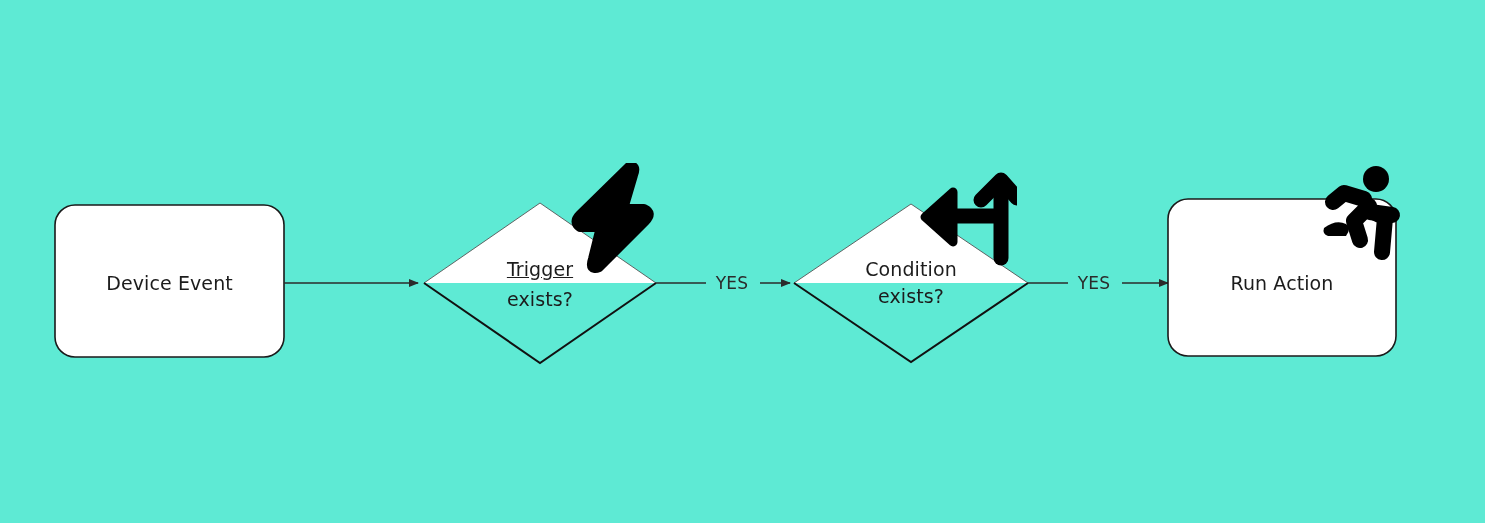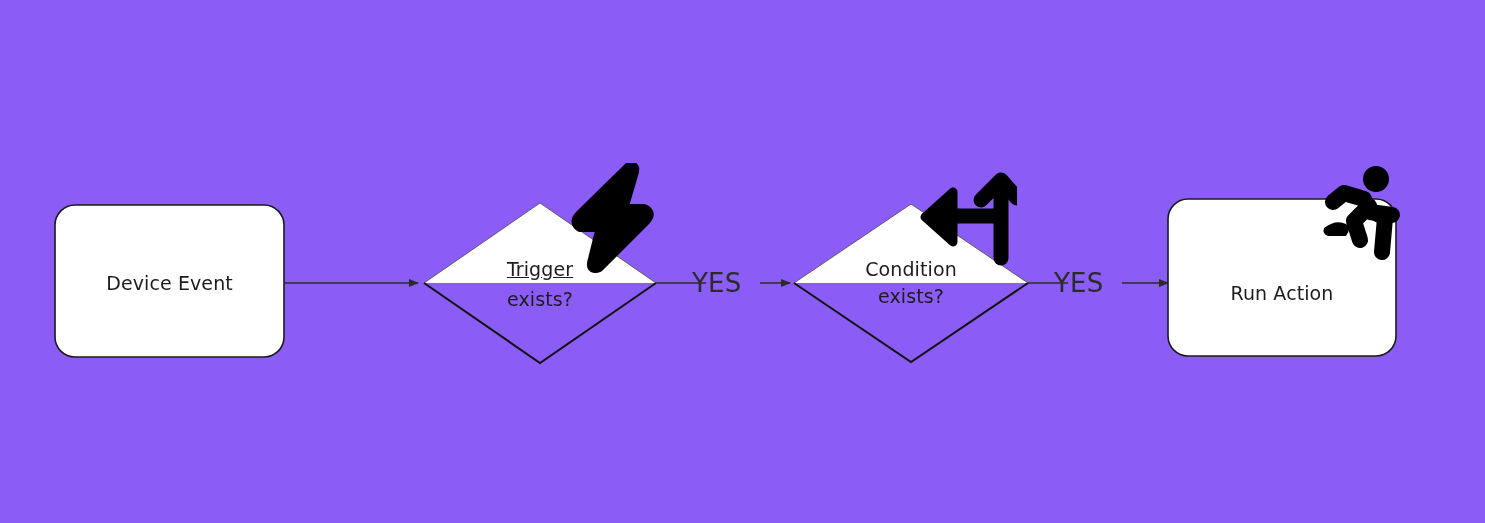--- a/index.html
+++ b/index.html
@@ -10,21 +10,21 @@
   body {
     width: 1485px;
     height: 523px;
     font-family: "DejaVu Sans", "Liberation Sans", sans-serif;
     overflow: hidden;
   }
   #canvas {
     position: relative;
     width: 1485px;
     height: 523px;
-    background: #8b5cf6;
+    background: #5eead4;
   }
   .flow-svg {
     position: absolute;
     left: 0;
     top: 0;
     width: 1485px;
     height: 523px;
   }
   .node-label {
     position: absolute;
@@ -32,22 +32,23 @@
     color: #1c1c1c;
     font-size: 19px;
     line-height: 27px;
     letter-spacing: 0.1px;
     white-space: pre;
     pointer-events: none;
     font-family: "DejaVu Sans", "Liberation Sans", sans-serif;
   }
   .edge-label {
     position: absolute;
+    text-align: center;
     color: #2b2b2b;
-    font-size: 26px;
+    font-size: 17px;
     line-height: 22px;
     letter-spacing: 0.2px;
     white-space: pre;
     font-family: "DejaVu Sans", "Liberation Sans", sans-serif;
   }
   .icon-layer {
     position: absolute;
     pointer-events: none;
   }
 </style>
@@ -107,19 +108,19 @@
   </svg>
 
   <div class="node-label" style="left:55px; top:270px; width:229px;">Device Event</div>
 
   <div class="node-label" style="left:440px; top:256px; width:200px;text-decoration:underline;">Trigger</div>
   <div class="node-label" style="left:440px; top:286px; width:200px;">exists?</div>
 
   <div class="node-label" style="left:811px; top:256px; width:200px;">Condition</div>
   <div class="node-label" style="left:811px; top:283px; width:200px;">exists?</div>
 
-  <div class="node-label" style="left:1168px; top:280px; width:228px;">Run Action</div>
+  <div class="node-label" style="left:1168px; top:270px; width:228px;">Run Action</div>
 
   <div class="edge-label" style="left:692px; top:272px; width:80px;">YES</div>
 
   <div class="edge-label" style="left:1054px; top:272px; width:80px;">YES</div>
 
 </div>
 
 </body></html>

